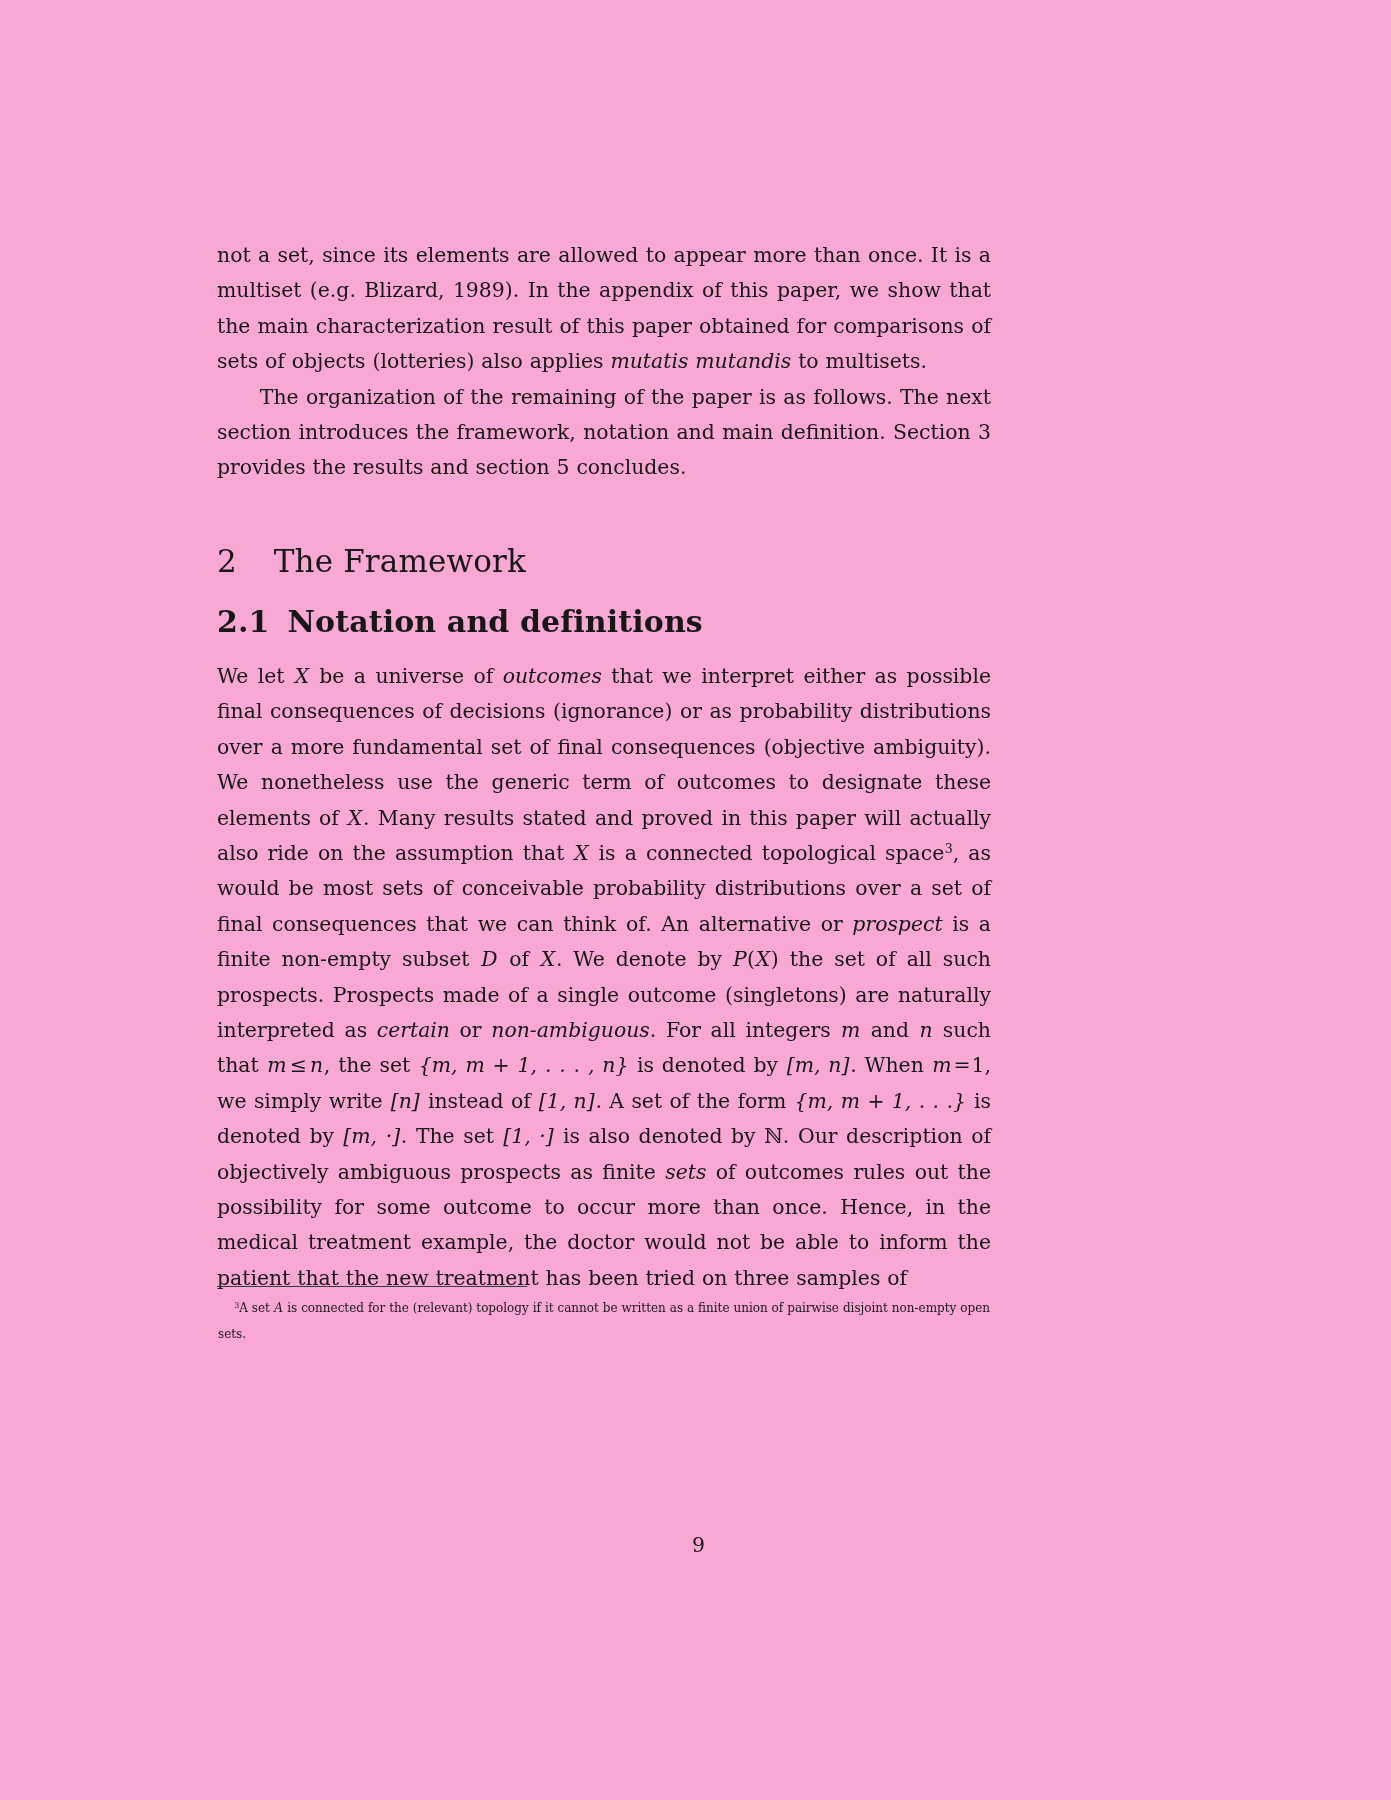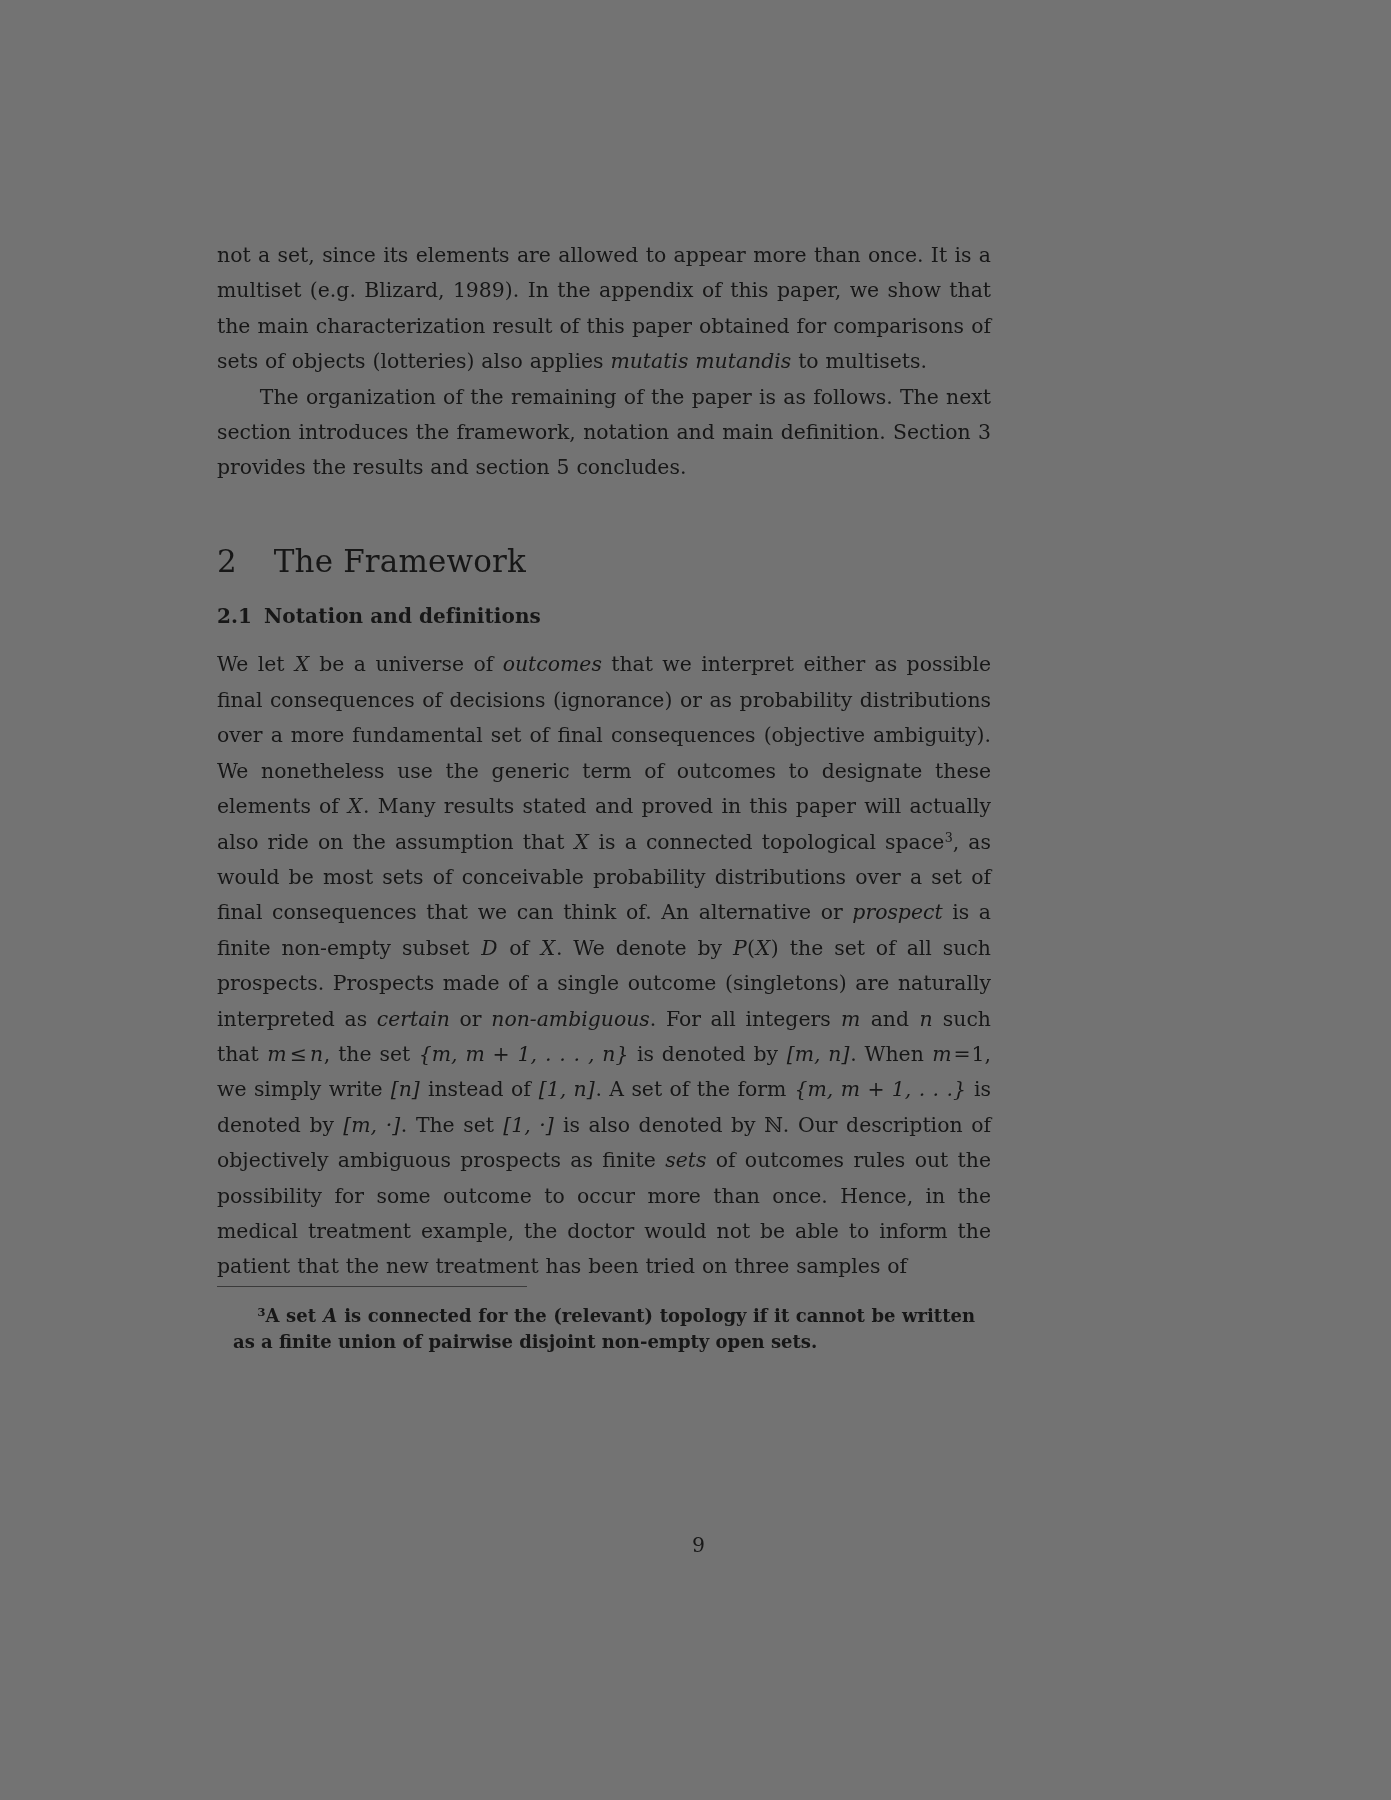--- a/index.html
+++ b/index.html
@@ -14,21 +14,21 @@
     position: relative;
     font-family: "DejaVu Serif", "Liberation Serif", serif;
     color: #171717;
     -webkit-font-smoothing: antialiased;
   }
   .page {
     position: absolute;
     left: 0; top: 0;
     width: 1391px;
     height: 1800px;
-    background: #737373;
+    background: #f9a8d4;
     overflow: hidden;
   }
   .textblock {
     position: absolute;
     left: 217px;
     top: 238px;
     width: 774px;
   }
   p.body {
     margin: 0;
@@ -84,21 +84,21 @@
     font-weight: normal;
     line-height: 1.15;
     letter-spacing: 0.005em;
   }
   h2.section .num {
     display: inline-block;
     width: 1.83em;
   }
   h3.subsection {
     margin: 0;
-    font-size: 20px;
+    font-size: 30px;
     font-weight: bold;
     line-height: 1.15;
     letter-spacing: 0.004em;
   }
   h3.subsection .num {
     display: inline-block;
     width: 2.35em;
   }
   .gap-before-section { height: 58px; }
   .gap-after-section { height: 26px; }
@@ -111,26 +111,25 @@
     width: 774px;
   }
   .footnote-rule {
     width: 310px;
     height: 0;
     border: 0;
     border-top: 1.1px solid #3a3a3a;
     margin: 0 0 9px 0;
   }
   p.footnote {
-    margin: 16px;
-    font-size: 18px;
+    margin: 1px;
+    font-size: 12px;
     line-height: 25.5px;
     text-align: justify;
     text-indent: 1.35em;
-    font-weight: bold;
   }
   p.footnote sup.fnnum {
     font-size: 0.66em;
     vertical-align: 0.52em;
     line-height: 0;
   }
   .pagenum {
     position: absolute;
     left: 0;
     top: 1535px;

